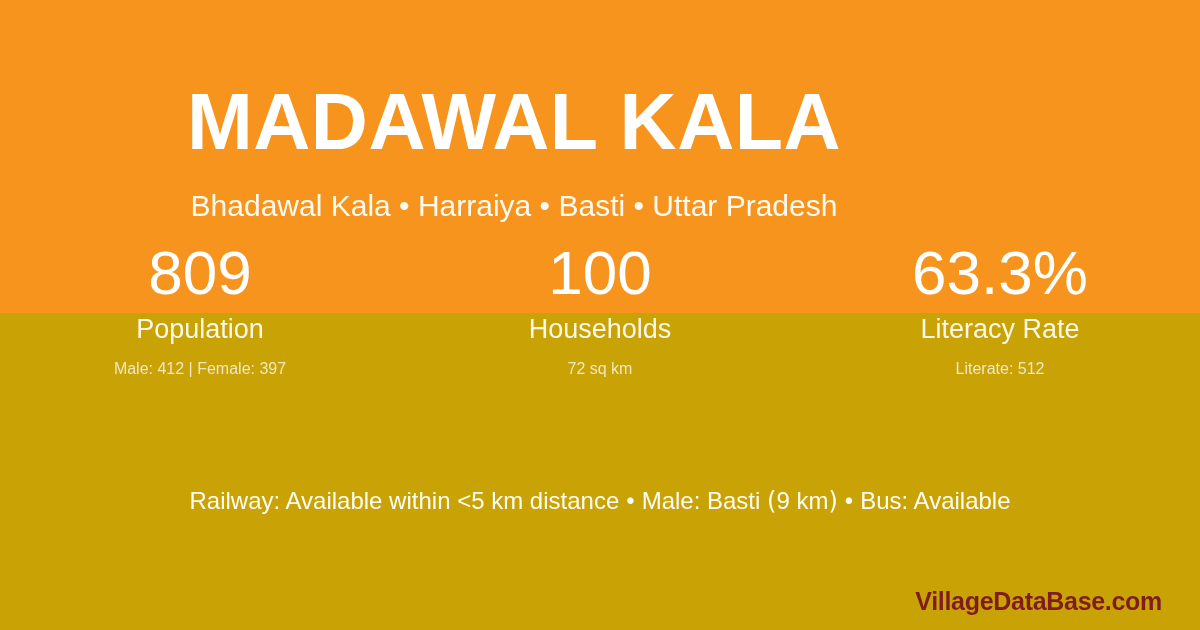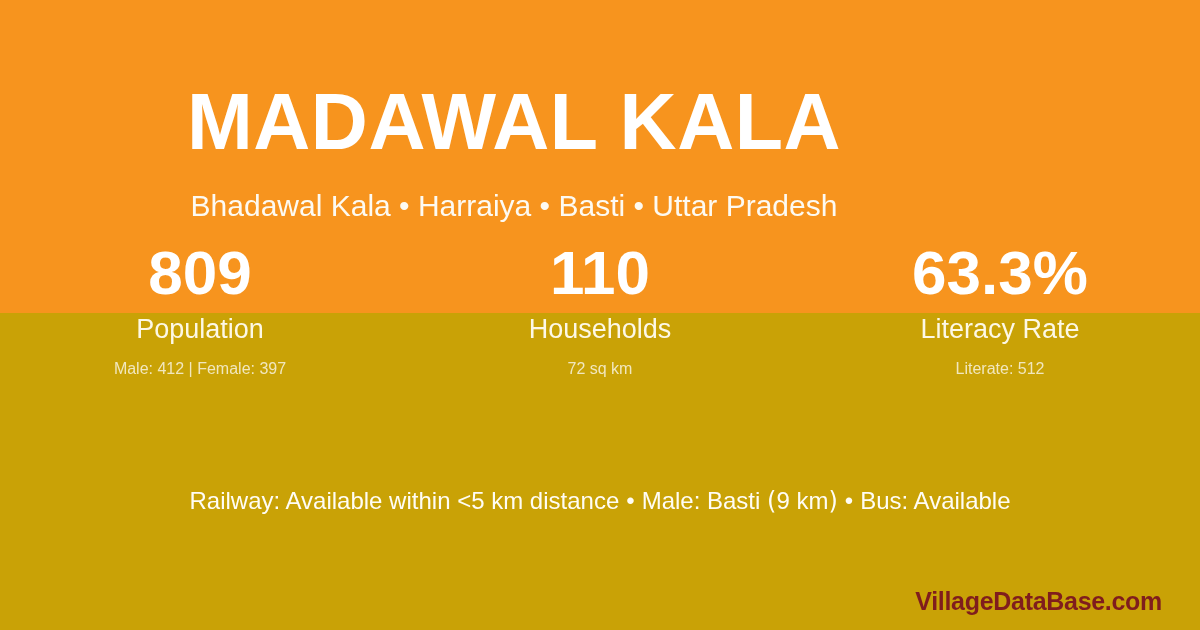--- a/index.html
+++ b/index.html
@@ -72,21 +72,21 @@
   }
 
   .stat {
     flex: 1 1 33.3333%;
     text-align: center;
   }
 
   .stat-value {
     font-size: 62px;
     line-height: 66px;
-    font-weight: 700;
+    font-weight: 400;
     color: #ffffff;
     letter-spacing: 0px;
     white-space: nowrap;
   }
 
   .stat-label {
     font-size: 27px;
     line-height: 34px;
     font-weight: 400;
     color: #fdf8e6;
@@ -153,21 +153,21 @@
 
   <div class="stats-row">
 
     <div class="stat">
       <div class="stat-value">809</div>
       <div class="stat-label">Population</div>
       <div class="stat-sub">Male: 412 | Female: 397</div>
     </div>
 
     <div class="stat">
-      <div class="stat-value">110</div>
+      <div class="stat-value">100</div>
       <div class="stat-label">Households</div>
       <div class="stat-sub">72 sq km</div>
     </div>
 
     <div class="stat">
       <div class="stat-value">63.3%</div>
       <div class="stat-label">Literacy Rate</div>
       <div class="stat-sub">Literate: 512</div>
     </div>
 

